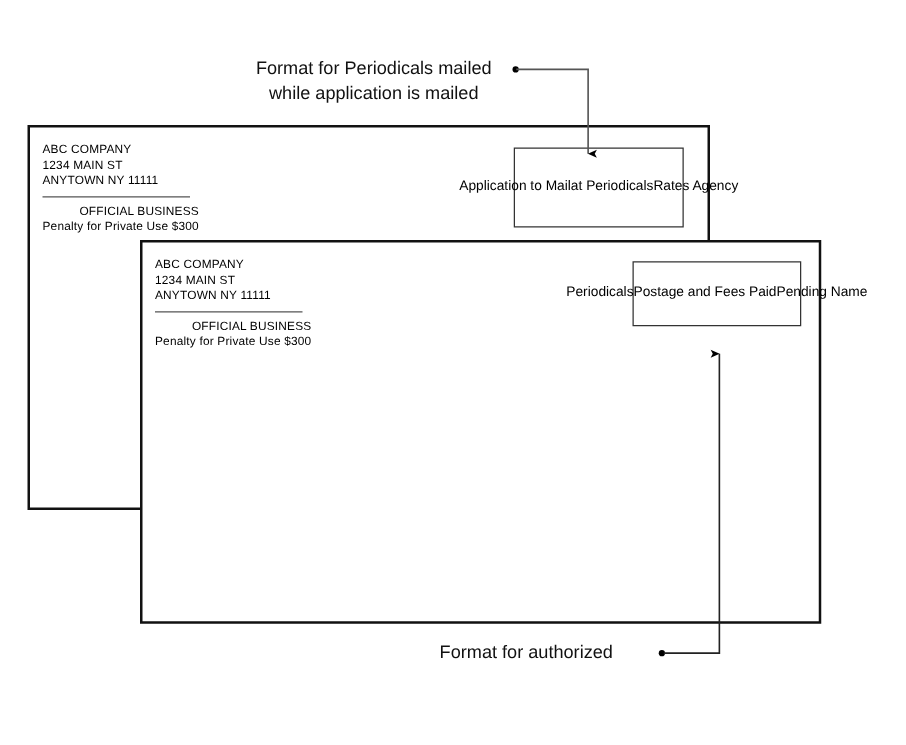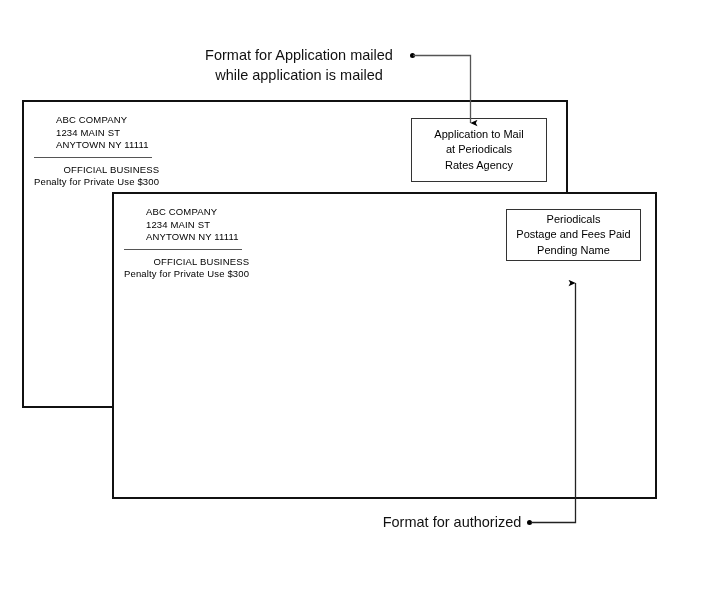--- a/index.html
+++ b/index.html
@@ -28,21 +28,21 @@
     color: #111111;
     white-space: nowrap;
     text-align: center;
   }
   #caption-top {
     left: 186px;
     top: 45px;
     width: 226px;
   }
   #caption-bottom {
-    left: 362px;
+    left: 331px;
     top: 512px;
     width: 180px;
   }
   .caption-line { display: block; }
   .caption-line-1 { }
   .caption-line-2 { }
 
   
   .leader-dot {
     position: absolute;
@@ -80,42 +80,42 @@
   .return-address {
     position: absolute;
     left: 10px;
     top: 12px;
     font-size: 9.5px;
     line-height: 12.5px;
     letter-spacing: 0.15px;
     color: #000000;
     white-space: nowrap;
   }
-  .addr-line { display: block; margin-left: 22px; }
+  .addr-line { display: block; }
   .addr-rule {
     display: block;
     width: 118px;
     height: 1px;
     background: #555555;
     margin: 5px 0 6px 0;
   }
   .legend-line { display: block; text-align: right; }
 
   
   .permit-box {
     position: absolute;
     border: 1px solid #333333;
     background: #ffffff;
     box-sizing: border-box;
     font-size: 11px;
     line-height: 15.5px;
     text-align: center;
     color: #000000;
     display: flex;
-    flex-direction: column;
+    flex-direction: row;
     justify-content: center;
     align-items: center;
     white-space: nowrap;
   }
   #permit-box-pending {
     left: 411px;
     top: 118px;
     width: 136px;
     height: 64px;
     z-index: 6;
@@ -188,21 +188,21 @@
         <path d="M0.3,0.4 L3.5,7.6 L6.7,0.4 L3.5,2.1 Z" fill="#000000"></path>
       </marker>
     </defs>
 
     <path d="M 413 55.5 L 470.5 55.5 L 470.5 123" fill="none" stroke="#555555" stroke-width="1.3" marker-end="url(#arrowhead-down)"></path>
 
     <path d="M 531 522.5 L 575.5 522.5 L 575.5 283" fill="none" stroke="#222222" stroke-width="1.3" marker-end="url(#arrowhead-up)"></path>
   </svg>
 
   <div class="caption" id="caption-top">
-    <span class="caption-line caption-line-1">Format for Application mailed</span>
+    <span class="caption-line caption-line-1">Format for Periodicals mailed</span>
     <span class="caption-line caption-line-2">while application is mailed</span>
   </div>
   <span class="leader-dot" id="dot-top"></span>
 
   <div class="caption" id="caption-bottom">
     <span class="caption-line caption-line-1">Format for authorized</span>
   </div>
   <span class="leader-dot" id="dot-bottom"></span>
 
 </div>

